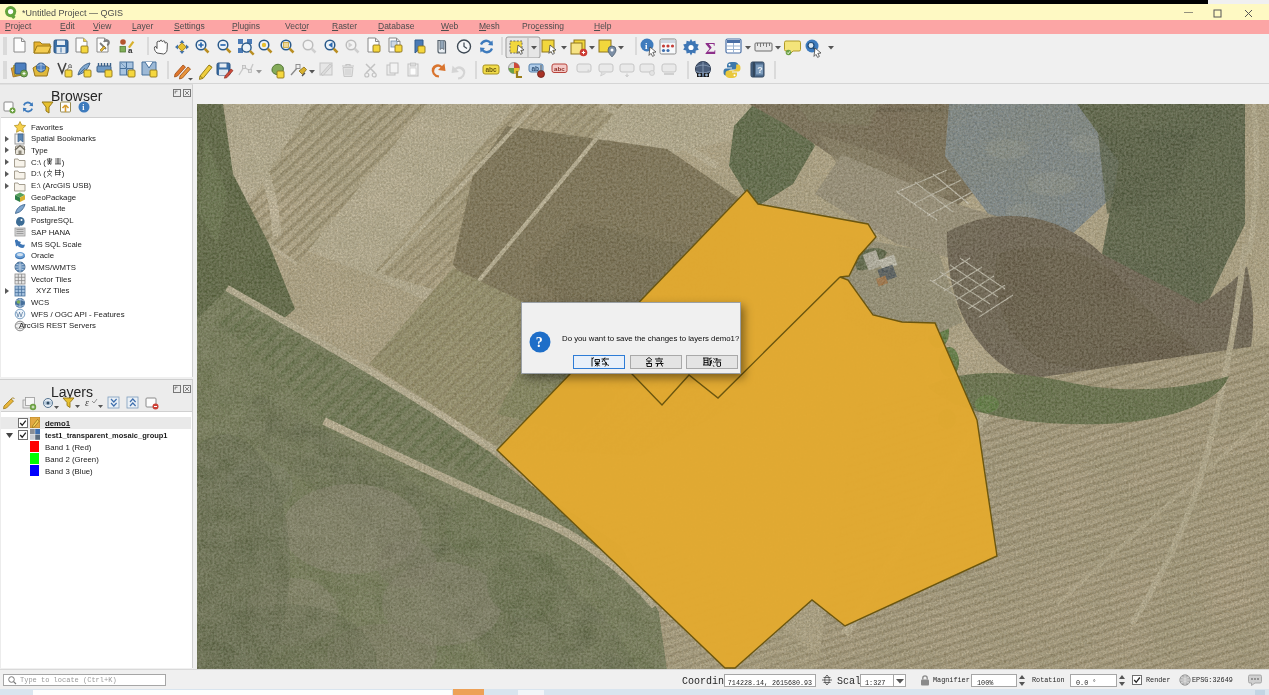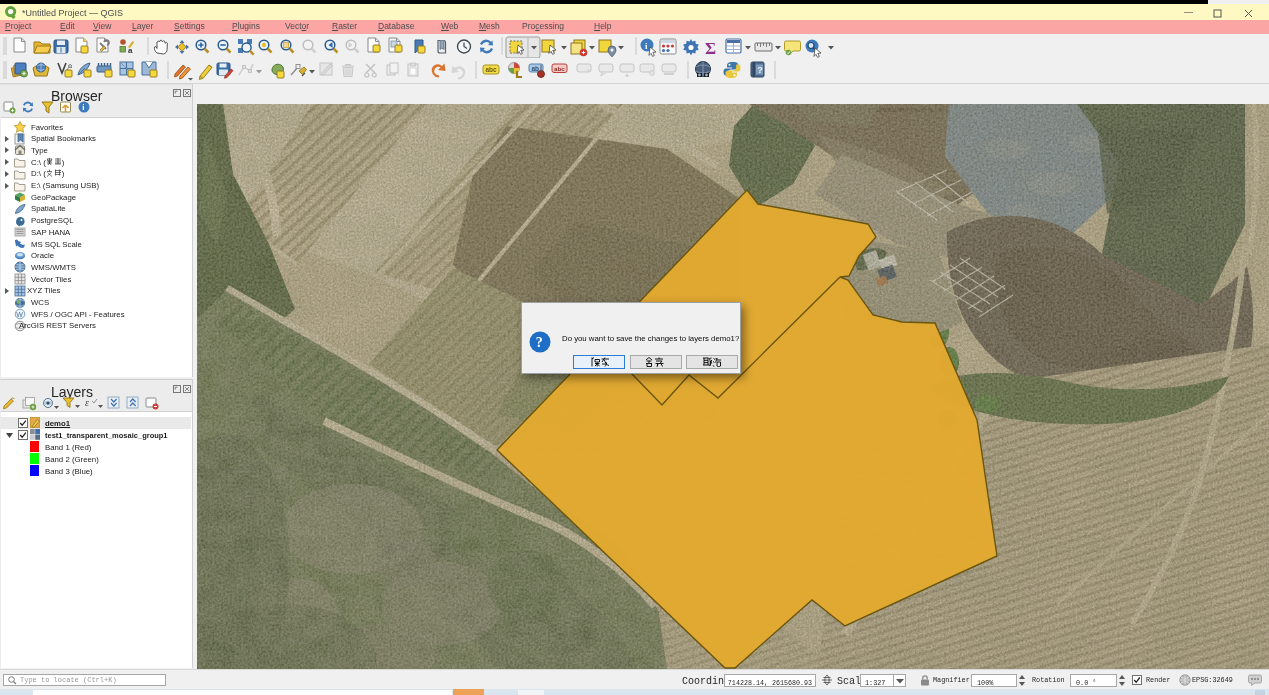--- a/index.html
+++ b/index.html
@@ -478,21 +478,21 @@
                 <path d="M3.5,0.5 v2 M1,2.5 h5 M5.5,3.5 L1,7.5 M1.5,3.5 L6,7.5"></path>
                 <path d="M9,1.5 h6 m-6,2 h6 m-5.5,2 h5 m-5,-5 v6 m4,-6 v6"></path>
               </g>
             </svg>)</span>
         </div>
   <div class="trow" style="top:61.5px">
           <span class="exp"></span>
           <svg class="abs" style="left:13px;top:1px" width="12" height="11">
             <path d="M.5,2 h3.5 l1,1.5 h6 V10 H.5 Z" fill="#f7f3ea" stroke="#9a9384" stroke-width=".9"></path>
           </svg>
-          <span class="lbl" style="left:30px">E:\ (Samsung USB)</span>
+          <span class="lbl" style="left:30px">E:\ (ArcGIS USB)</span>
         </div>
   <div class="trow" style="top:73.2px">
           <svg class="abs" style="left:13px;top:0" width="12" height="12">
             <path d="M1,4 L6,1.5 11,4 6,6.5 Z" fill="#58a05c"></path>
             <path d="M1,4 v4.5 L6,11 V6.5 Z" fill="#2e7d46"></path>
             <path d="M11,4 v4.5 L6,11 V6.5 Z" fill="#d8b12e"></path>
           </svg>
           <span class="lbl" style="left:30px">GeoPackage</span>
         </div>
   <div class="trow" style="top:84.9px">
@@ -544,21 +544,21 @@
             <path d="M1,4.3 h10 M1,7.6 h10 M4.3,1 v10 M7.6,1 v10" stroke="#888" stroke-width=".8"></path>
           </svg>
           <span class="lbl" style="left:30px">Vector Tiles</span>
         </div>
   <div class="trow" style="top:166.8px">
           <span class="exp"></span>
           <svg class="abs" style="left:13px;top:0" width="12" height="12">
             <rect x="1" y="1" width="10" height="10" fill="#a8c4e0" stroke="#46709c" stroke-width=".8"></rect>
             <path d="M1,4.3 h10 M1,7.6 h10 M4.3,1 v10 M7.6,1 v10" stroke="#46709c" stroke-width=".8"></path>
           </svg>
-          <span class="lbl" style="left:26px">XYZ Tiles</span>
+          <span class="lbl" style="left:35px">XYZ Tiles</span>
         </div>
   <div class="trow" style="top:178.5px">
           <svg class="abs" style="left:13px;top:0" width="12" height="12">
             <circle cx="6" cy="6" r="5" fill="#46709c"></circle>
             <path d="M2,4 c2.5,-1.8 5.5,-1.8 8,0 M2,8 c2.5,1.8 5.5,1.8 8,0 M6,1 v10" stroke="#bcd2e8" stroke-width=".8" fill="none"></path>
             <circle cx="4.5" cy="5" r="1.8" fill="#7fae58"></circle>
           </svg>
           <span class="lbl" style="left:30px">WCS</span>
         </div>
   <div class="trow" style="top:190.2px">

